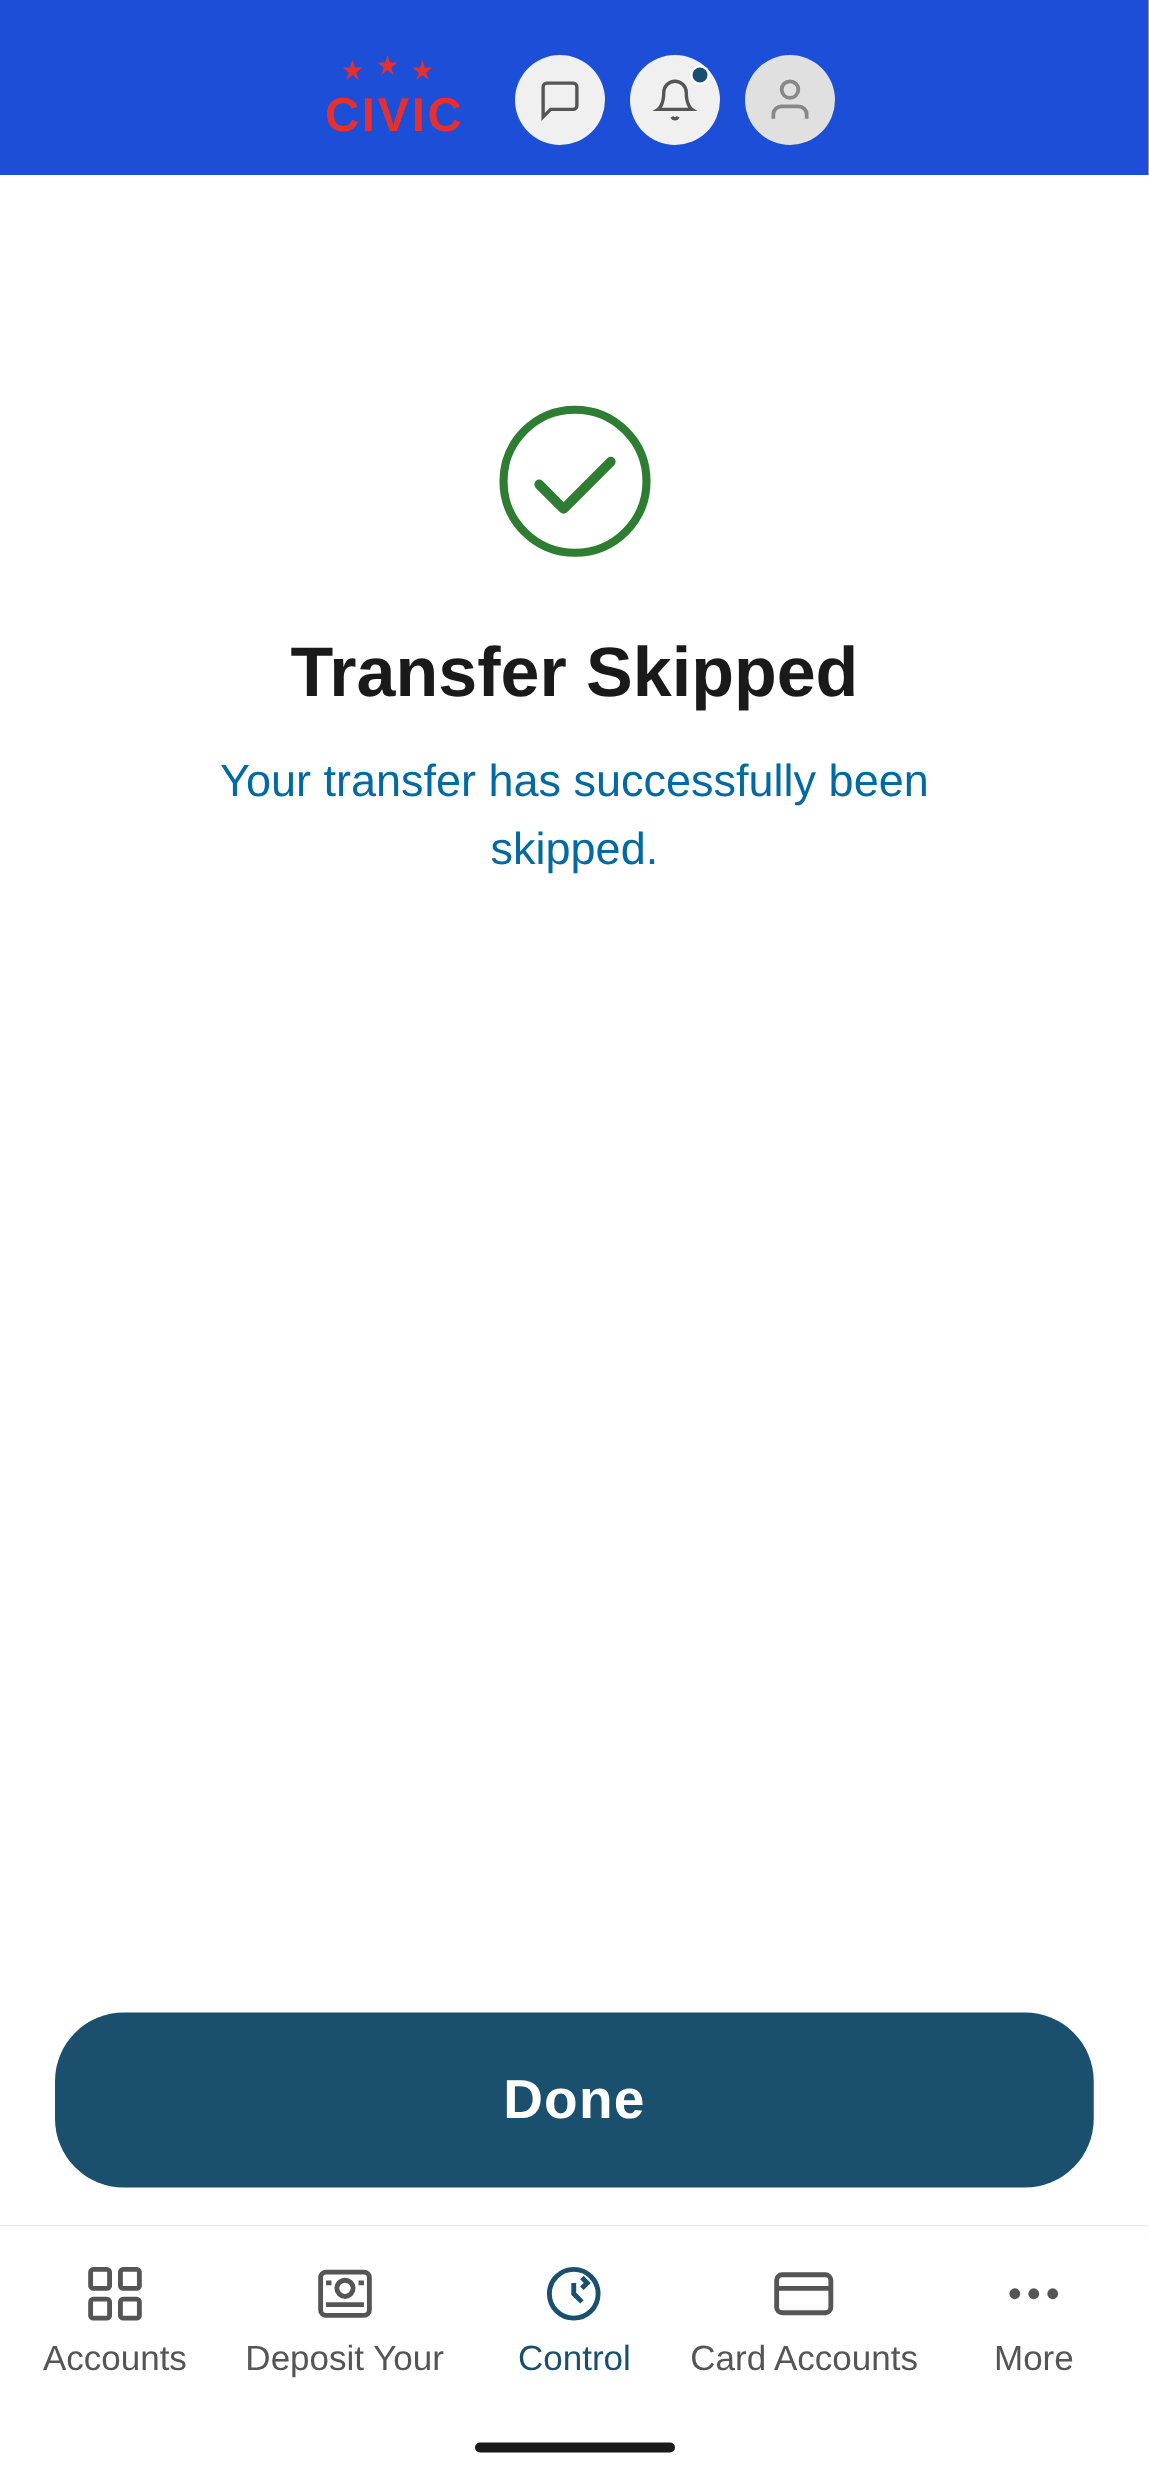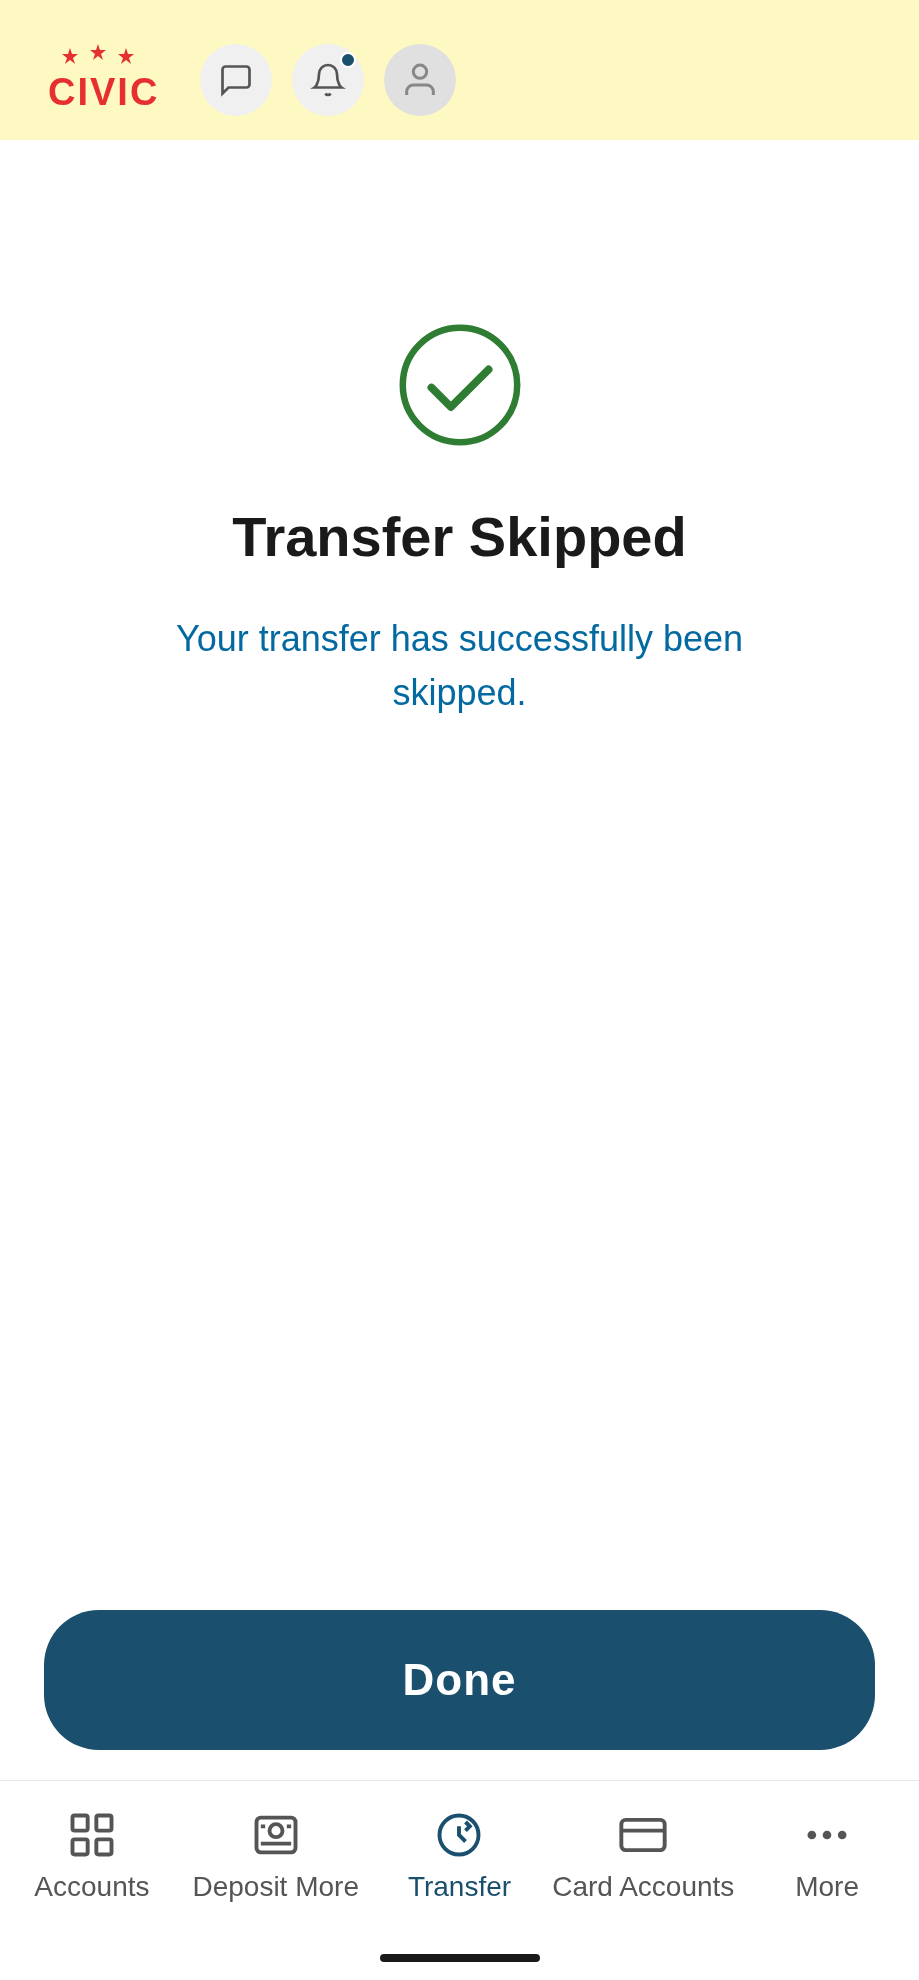--- a/index.html
+++ b/index.html
@@ -15,23 +15,23 @@
       background: #ffffff;
       font-family: -apple-system, BlinkMacSystemFont, 'Helvetica Neue', Arial, sans-serif;
       overflow: hidden;
       position: relative;
     }
 
     
     .header {
       display: flex;
       align-items: center;
-      justify-content: flex-start;
+      justify-content: center;
       padding: 40px 40px 20px 40px;
-      background: #fef9c3;
+      background: #1d4ed8;
     }
 
     .logo-container {
       display: flex;
       align-items: center;
     }
 
     .logo {
       width: 160px;
       height: 80px;
@@ -101,21 +101,21 @@
     .success-circle {
       width: 130px;
       height: 130px;
     }
 
     .title {
       font-size: 56px;
       font-weight: 700;
       color: #1a1a1a;
       text-align: center;
-      margin-bottom: 43px;
+      margin-bottom: 28px;
     }
 
     .subtitle {
       font-size: 36px;
       color: #0369a1;
       text-align: center;
       line-height: 1.5;
       max-width: 600px;
     }
 
@@ -296,30 +296,30 @@
     </svg>
     <span class="nav-label">Accounts</span>
   </div>
 
   <div class="nav-item">
     <svg viewBox="0 0 24 24" fill="none" stroke="#555" stroke-width="1.8" xmlns="http://www.w3.org/2000/svg">
       <rect x="3" y="4" width="18" height="16" rx="2"></rect>
       <circle cx="12" cy="10" r="3"></circle>
       <path d="M5 8h2M17 8h2M5 16h14"></path>
     </svg>
-    <span class="nav-label">Deposit More</span>
+    <span class="nav-label">Deposit Your</span>
   </div>
 
   <div class="nav-item active">
     <svg viewBox="0 0 24 24" fill="none" stroke="#1a4f6e" stroke-width="1.8" xmlns="http://www.w3.org/2000/svg">
       <circle cx="12" cy="12" r="9"></circle>
       <path d="M12 8v4l3 3"></path>
       <path d="M15 6l2 2-2 2"></path>
     </svg>
-    <span class="nav-label" style="color:#1a4f6e;">Transfer</span>
+    <span class="nav-label" style="color:#1a4f6e;">Control</span>
   </div>
 
   <div class="nav-item">
     <svg viewBox="0 0 24 24" fill="none" stroke="#555" stroke-width="1.8" xmlns="http://www.w3.org/2000/svg">
       <rect x="2" y="5" width="20" height="14" rx="2"></rect>
       <line x1="2" y1="10" x2="22" y2="10"></line>
     </svg>
     <span class="nav-label">Card Accounts</span>
   </div>
 

